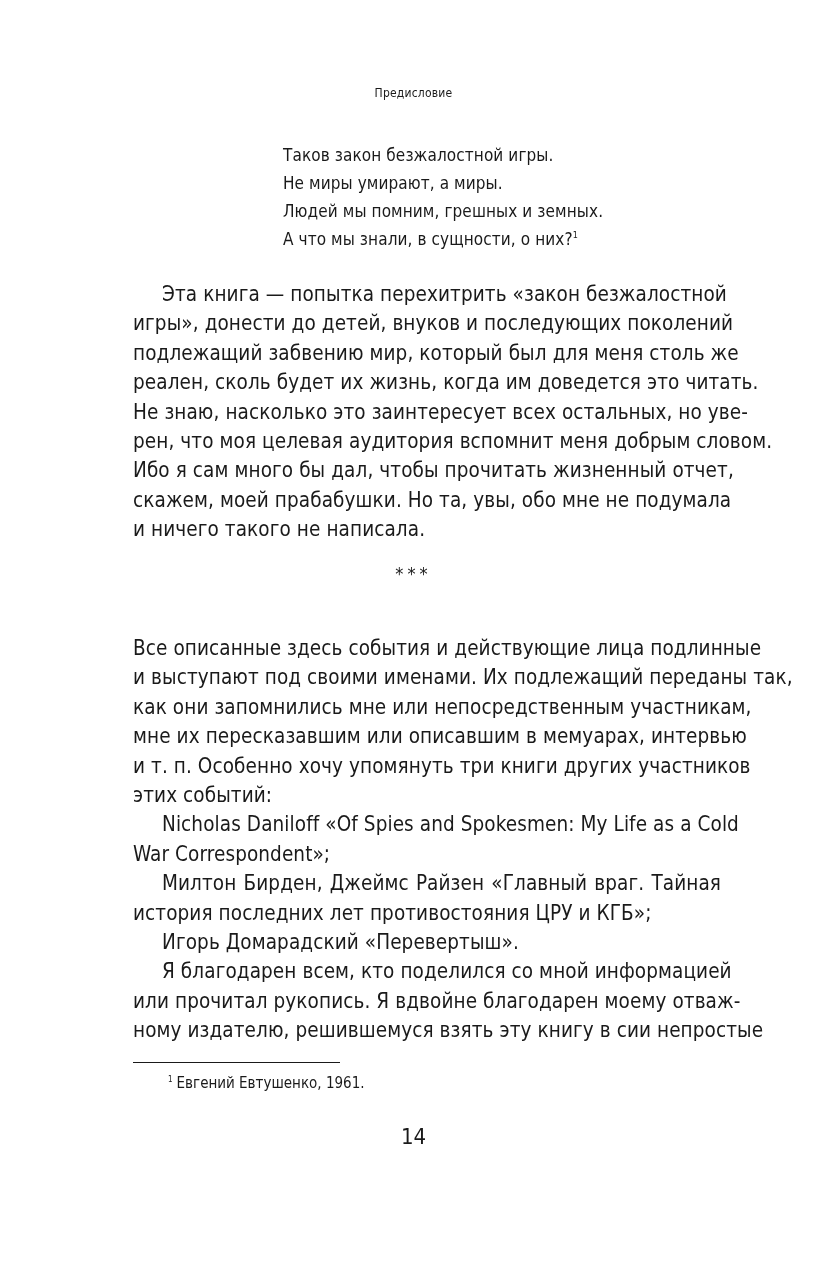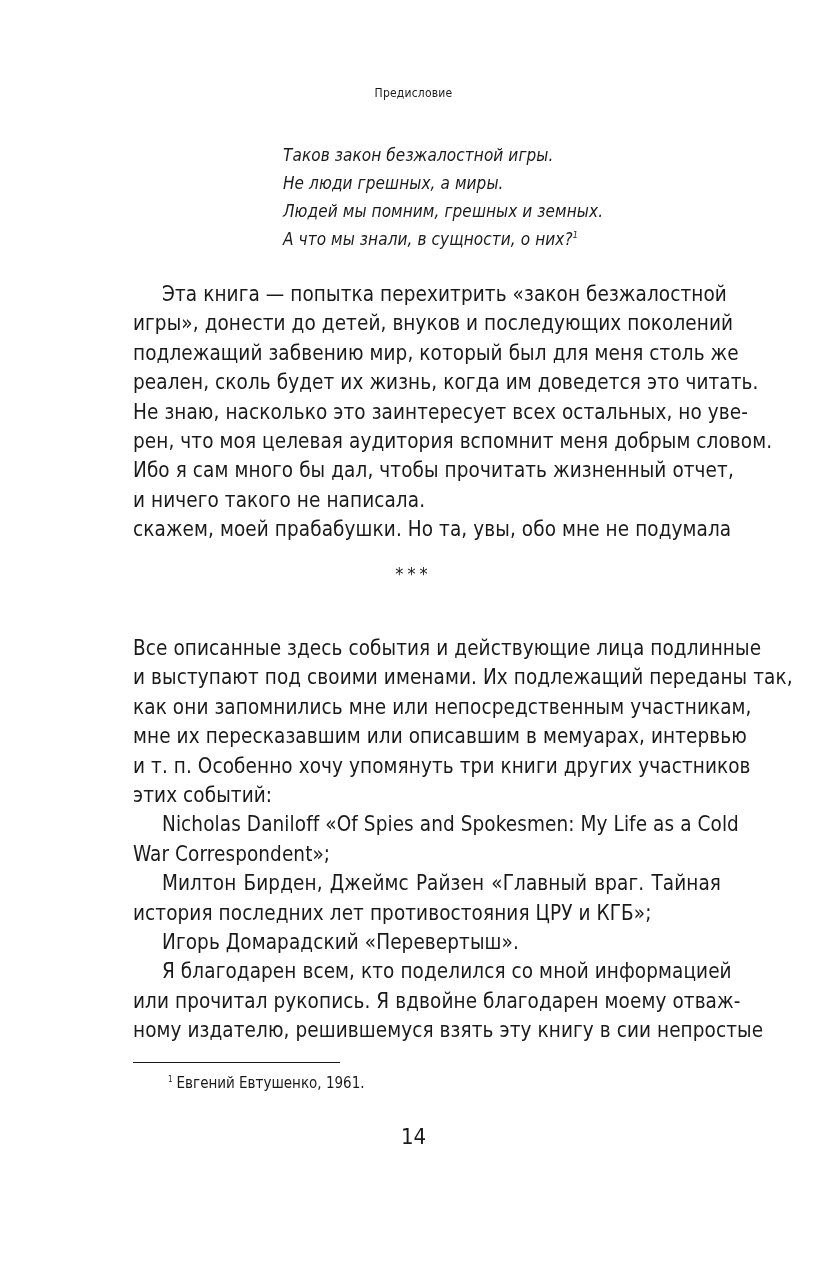--- a/index.html
+++ b/index.html
@@ -10,21 +10,21 @@
     }
     .page { position: absolute; left: 0; top: 0; width: 827px; height: 1270px; }
     .running-head {
       position: absolute; top: 86px; left: 0; width: 827px; text-align: center;
       font-size: 12px; letter-spacing: 0.2px;
     }
     .epigraph {
       position: absolute; left: 283px; top: 141px;
       font-size: 17px; line-height: 28px; letter-spacing: 0.1px;
     }
-    .epigraph div { white-space: nowrap; font-style: italic; }
+    .epigraph div { white-space: nowrap; }
     sup { font-size: 9px; vertical-align: 7px; line-height: 0; }
     .body {
       position: absolute; left: 133px; width: 588px;
       font-size: 20.5px; line-height: 29.4px; letter-spacing: 0.1px; margin-top: 12px;
     }
     .body .line { white-space: nowrap; display: block; text-align: justify; text-align-last: justify; height: 29.4px; }
     .body .line.last { text-align-last: left; }
     .body .line.indent { padding-left: 29px; }
     .p1 { top: 268px; }
     .asterism {
@@ -47,35 +47,35 @@
   </style>
 </head>
 <body>
 
 <div class="page">
 
   <div class="running-head">Предисловие</div>
 
   <div class="epigraph">
     <div>Таков закон безжалостной игры.</div>
-    <div>Не люди грешных, а миры.</div>
+    <div>Не миры умирают, а миры.</div>
     <div>Людей мы помним, грешных и земных.</div>
     <div><span>А что мы знали, в сущности, о них?</span><sup>1</sup></div>
   </div>
 
   <div class="body p1">
     <span class="line indent">Эта книга — попытка перехитрить «закон безжалостной</span>
     <span class="line">игры», донести до детей, внуков и последующих поколений</span>
     <span class="line">подлежащий забвению мир, который был для меня столь же</span>
     <span class="line">реален, сколь будет их жизнь, когда им доведется это читать.</span>
     <span class="line">Не знаю, насколько это заинтересует всех остальных, но уве-</span>
     <span class="line">рен, что моя целевая аудитория вспомнит меня добрым словом.</span>
     <span class="line">Ибо я сам много бы дал, чтобы прочитать жизненный отчет,</span>
+    <span class="line">скажем, моей прабабушки. Но та, увы, обо мне не подумала</span>
     <span class="line last">и ничего такого не написала.</span>
-    <span class="line">скажем, моей прабабушки. Но та, увы, обо мне не подумала</span>
   </div>
 
   <div class="asterism">***</div>
 
   <div class="body p2">
     <span class="line">Все описанные здесь события и действующие лица подлинные</span>
     <span class="line">и выступают под своими именами. Их подлежащий переданы так,</span>
     <span class="line">как они запомнились мне или непосредственным участникам,</span>
     <span class="line">мне их пересказавшим или описавшим в мемуарах, интервью</span>
     <span class="line">и т. п. Особенно хочу упомянуть три книги других участников</span>

